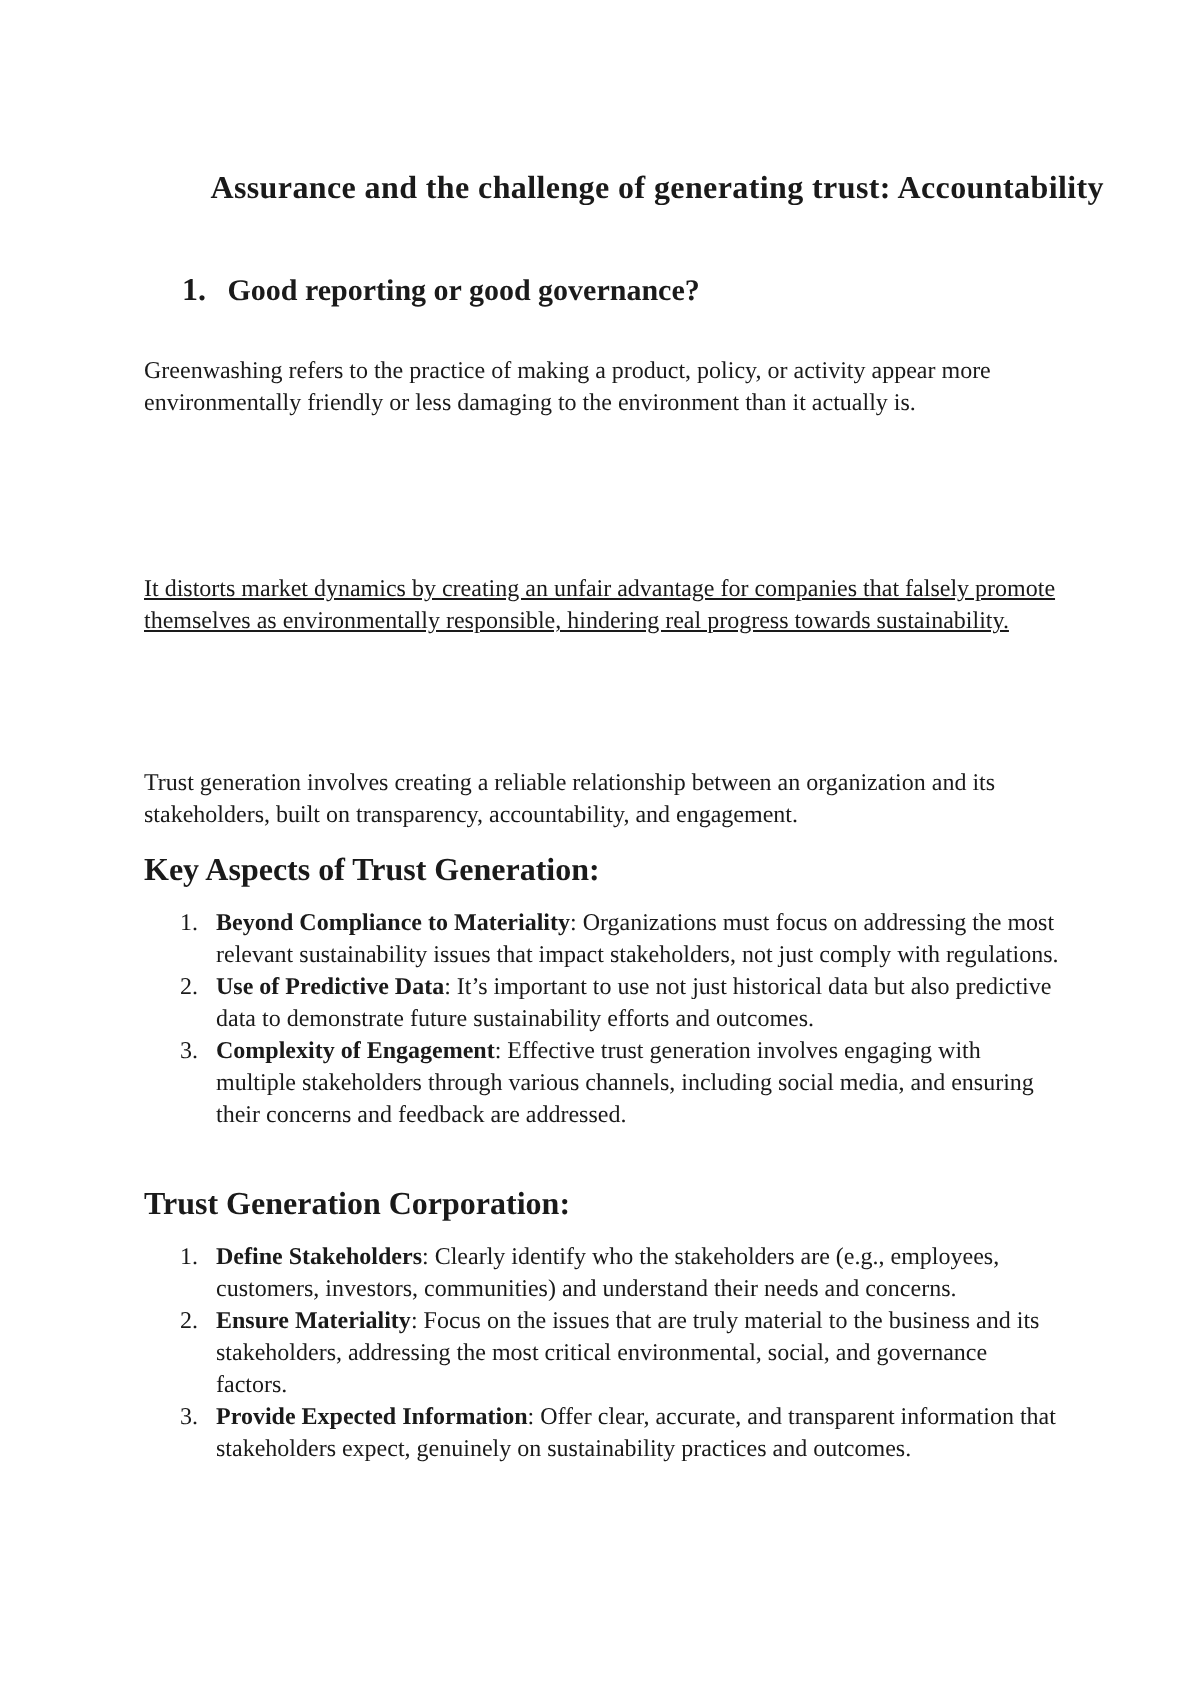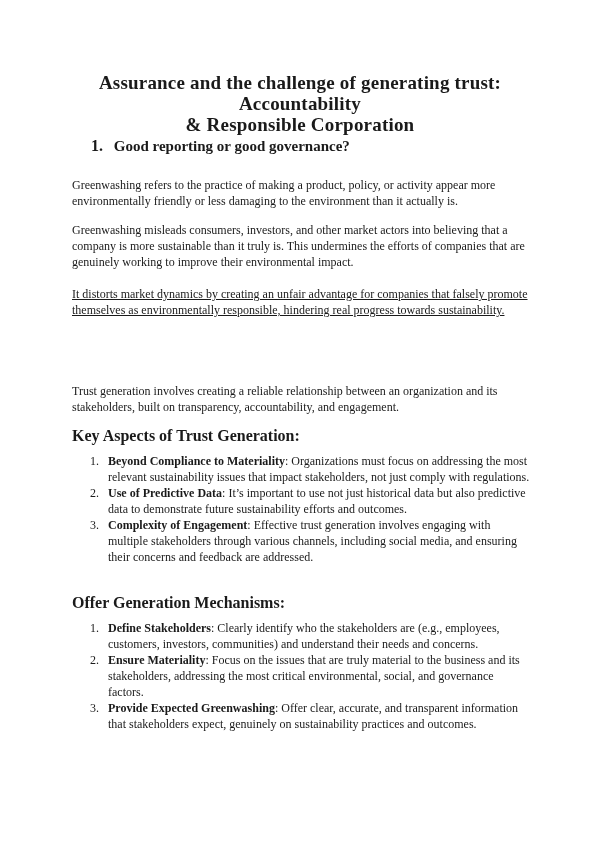--- a/index.html
+++ b/index.html
@@ -21,26 +21,26 @@
       top: 0;
       width: 600px;
       height: 848px;
       background: #ffffff;
     }
     .doc-title {
       position: absolute;
       left: 60px;
       width: 480px;
       top: 72px;
-      text-align: center;
+      text-align: right;
       font-weight: bold;
-      font-size: 19px;
+      font-size: 16px;
       line-height: 21px;
       letter-spacing: 0.2px;
-      margin: 0;
+      margin: 12px;
     }
     .h1 {
       position: absolute;
       left: 91px;
       font-weight: bold;
       font-size: 15px;
       line-height: 20px;
       margin: 0;
       white-space: nowrap;
     }
@@ -89,30 +89,28 @@
       font-weight: bold;
     }
   </style>
 </head>
 <body>
 
 <div class="page">
 
   <h1 class="doc-title">
     <span>Assurance and the challenge of generating trust: Accountability</span><br>
-    <span>&amp; Responsible Corporation</span>
   </h1>
 
   <h2 class="h1" style="top:136px;">
     <span class="num">1.</span>
     <span>Good reporting or good governance?</span>
   </h2>
 
   <p class="para" style="top:177px;">Greenwashing refers to the practice of making a product, policy, or activity appear more environmentally friendly or less damaging to the environment than it actually is.</p>
-  <p class="para" style="top:222px;">Greenwashing misleads consumers, investors, and other market actors into believing that a company is more sustainable than it truly is. This undermines the efforts of companies that are genuinely working to improve their environmental impact.</p>
   <p class="para" style="top:286px;text-decoration:underline;">It distorts market dynamics by creating an unfair advantage for companies that falsely promote themselves as environmentally responsible, hindering real progress towards sustainability.</p>
 
 
   <p class="para" style="top:383px;">Trust generation involves creating a reliable relationship between an organization and its stakeholders, built on transparency, accountability, and engagement.</p>
 
   <p class="subhead" style="top:428px;">Key Aspects of Trust Generation:</p>
 
   <ol class="olist" style="top:453px;">
     <li>
       <span class="idx">1.</span>
@@ -121,30 +119,30 @@
     <li>
       <span class="idx">2.</span>
       <span class="term">Use of Predictive Data</span><span>: It’s important to use not just historical data but also predictive data to demonstrate future sustainability efforts and outcomes.</span>
     </li>
     <li>
       <span class="idx">3.</span>
       <span class="term">Complexity of Engagement</span><span>: Effective trust generation involves engaging with multiple stakeholders through various channels, including social media, and ensuring their concerns and feedback are addressed.</span>
     </li>
   </ol>
 
-  <p class="subhead" style="top:595px;">Offer Generation Mechanisms:</p>
+  <p class="subhead" style="top:595px;">Trust Generation Corporation:</p>
 
   <ol class="olist" style="top:620px;">
     <li>
       <span class="idx">1.</span>
       <span class="term">Define Stakeholders</span><span>: Clearly identify who the stakeholders are (e.g., employees, customers, investors, communities) and understand their needs and concerns.</span>
     </li>
     <li>
       <span class="idx">2.</span>
       <span class="term">Ensure Materiality</span><span>: Focus on the issues that are truly material to the business and its stakeholders, addressing the most critical environmental, social, and governance factors.</span>
     </li>
     <li>
       <span class="idx">3.</span>
-      <span class="term">Provide Expected Greenwashing</span><span>: Offer clear, accurate, and transparent information that stakeholders expect, genuinely on sustainability practices and outcomes.</span>
+      <span class="term">Provide Expected Information</span><span>: Offer clear, accurate, and transparent information that stakeholders expect, genuinely on sustainability practices and outcomes.</span>
     </li>
   </ol>
 
 </div>
 
 </body></html>

